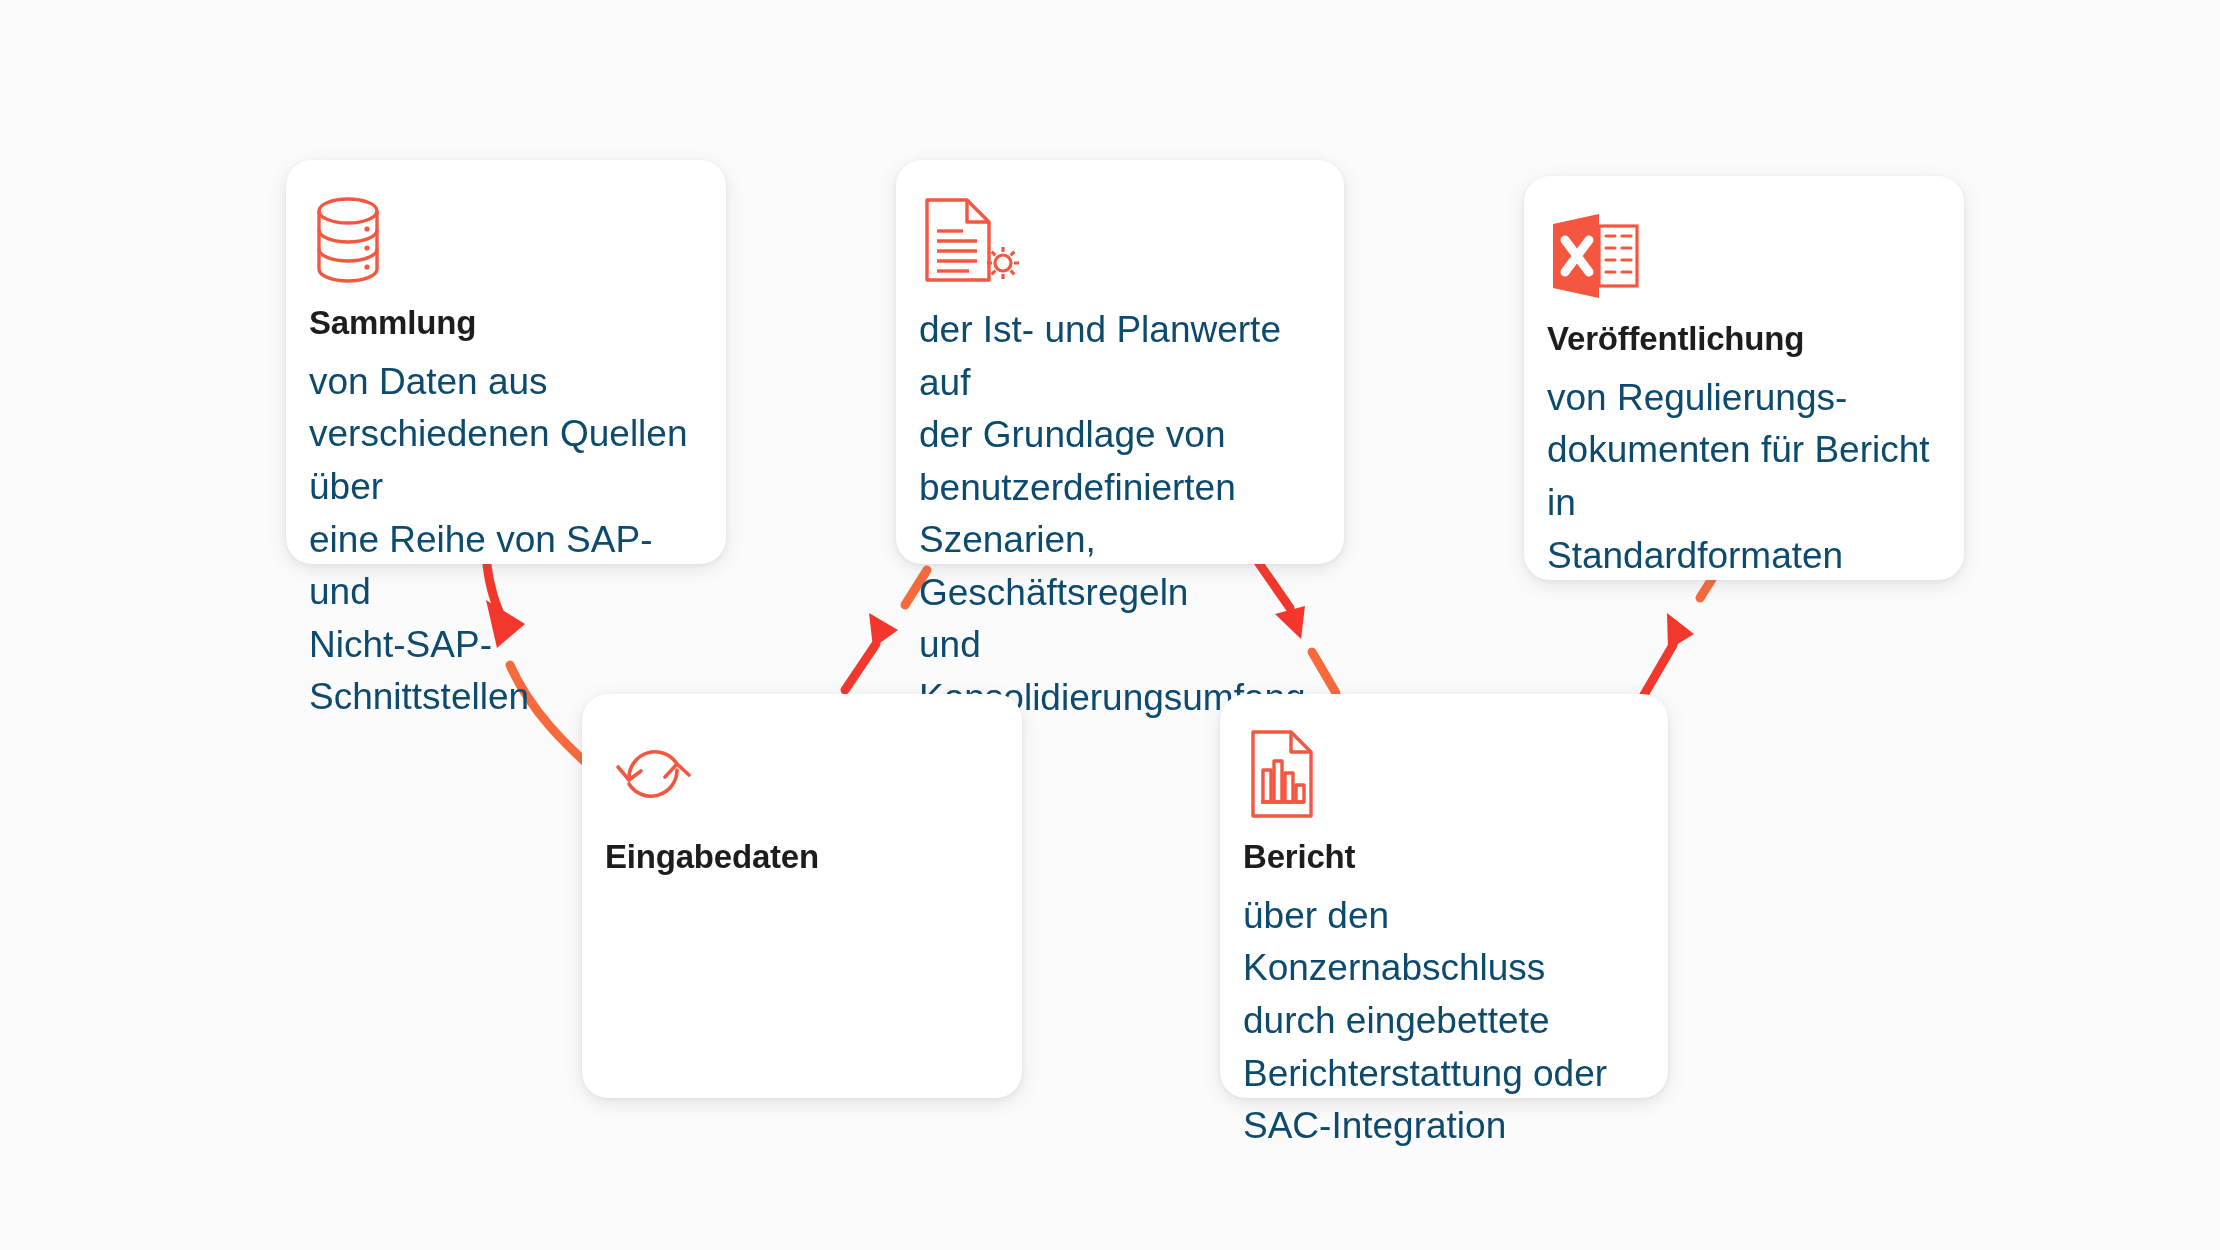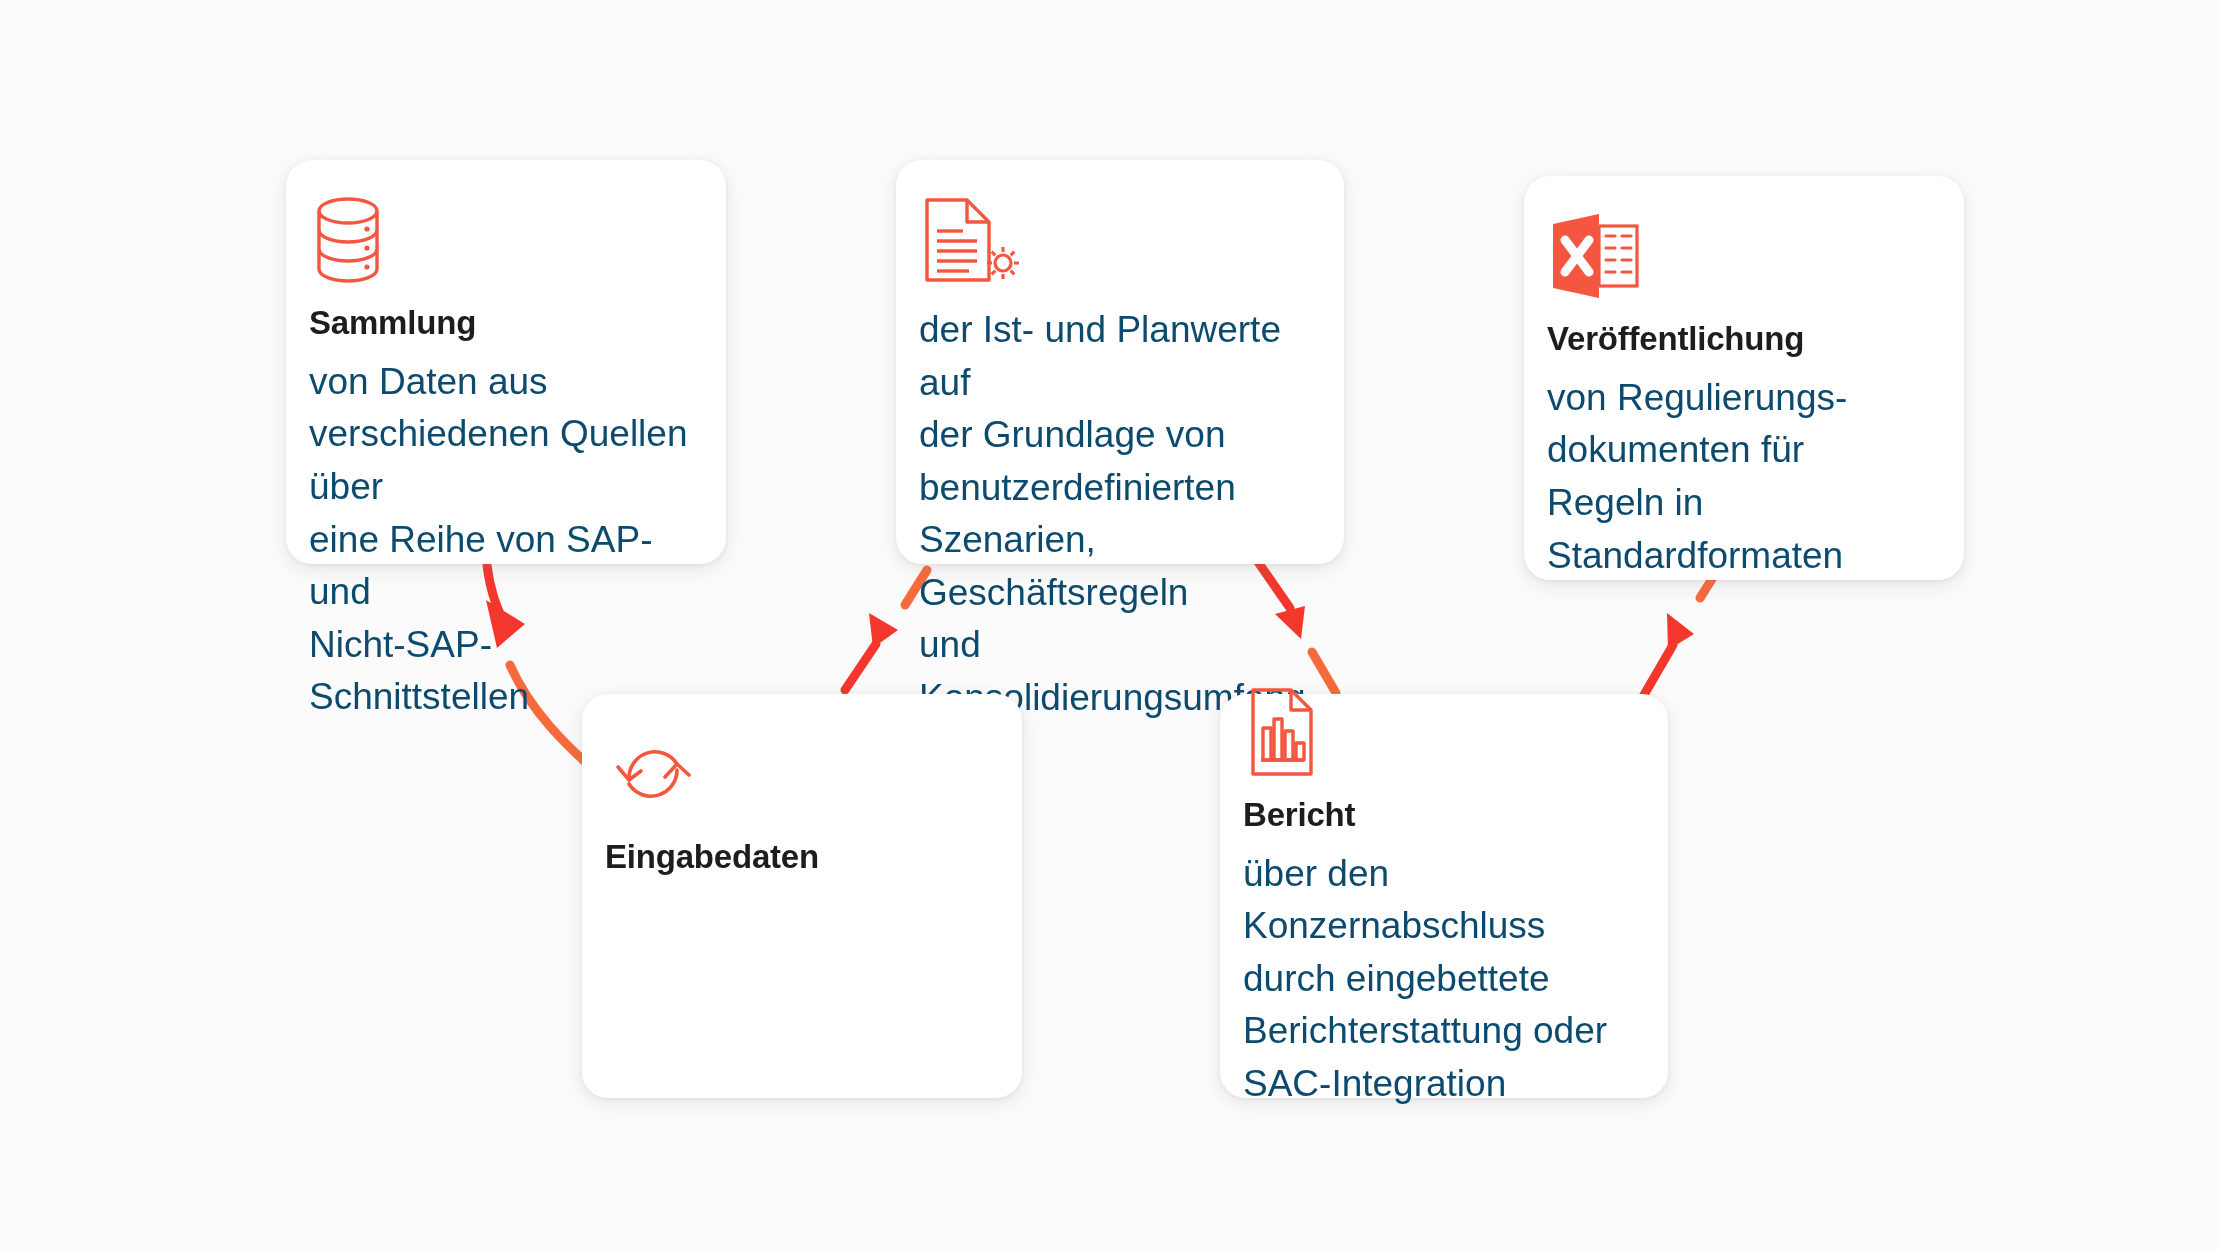--- a/index.html
+++ b/index.html
@@ -58,21 +58,21 @@
     margin: 0;
     white-space: pre-line;
   }
 
   
   #card-sammlung      { left: 286px;  top: 160px; width: 440px;  height: 404px; }
   #card-konsolidierung{ left: 896px;  top: 160px; width: 448px;  height: 404px; }
   #card-veroeffent    { left: 1524px; top: 176px; width: 440px;  height: 404px; }
   
   #card-validierung   { left: 582px;  top: 694px; width: 440px;  height: 404px; }
-  #card-bericht       { left: 1220px; top: 694px; width: 448px;  height: 404px; justify-content: center; }
+  #card-bericht       { left: 1220px; top: 694px; width: 448px;  height: 404px; }
 </style>
 </head>
 <body>
 
 <div id="stage">
 
   <svg id="arrow-layer" viewBox="0 0 2220 1250">
     <defs>
       <linearGradient id="grad1" x1="0" y1="0" x2="0.6" y2="1">
         <stop offset="0%" stop-color="#f4372c"></stop>
@@ -165,21 +165,21 @@
         <g stroke="#f4563f" stroke-width="3.2" stroke-linecap="round">
           <path d="M 59 26 L 68 26 M 75 26 L 84 26"></path>
           <path d="M 59 38 L 68 38 M 75 38 L 84 38"></path>
           <path d="M 59 50 L 68 50 M 75 50 L 84 50"></path>
           <path d="M 59 62 L 68 62 M 75 62 L 84 62"></path>
         </g>
       </svg>
     </span>
     <h2 class="card-title">Veröffentlichung</h2>
     <p class="card-desc">von Regulierungs-
-dokumenten für Regeln in
+dokumenten für Bericht in
 Standardformaten</p>
   </div>
 
   <div class="card" id="card-validierung">
     <span class="card-icon">
       <svg width="96" height="92" viewBox="0 0 96 92">
         <g stroke="#f4563f" stroke-width="3.6" fill="none" stroke-linecap="round">
           <path d="M 24 50 A 26 26 0 0 1 72 36"></path>
           <path d="M 72 42 A 26 26 0 0 1 24 56"></path>
           <path d="M 13 39 L 24 52 L 36 43"></path>

